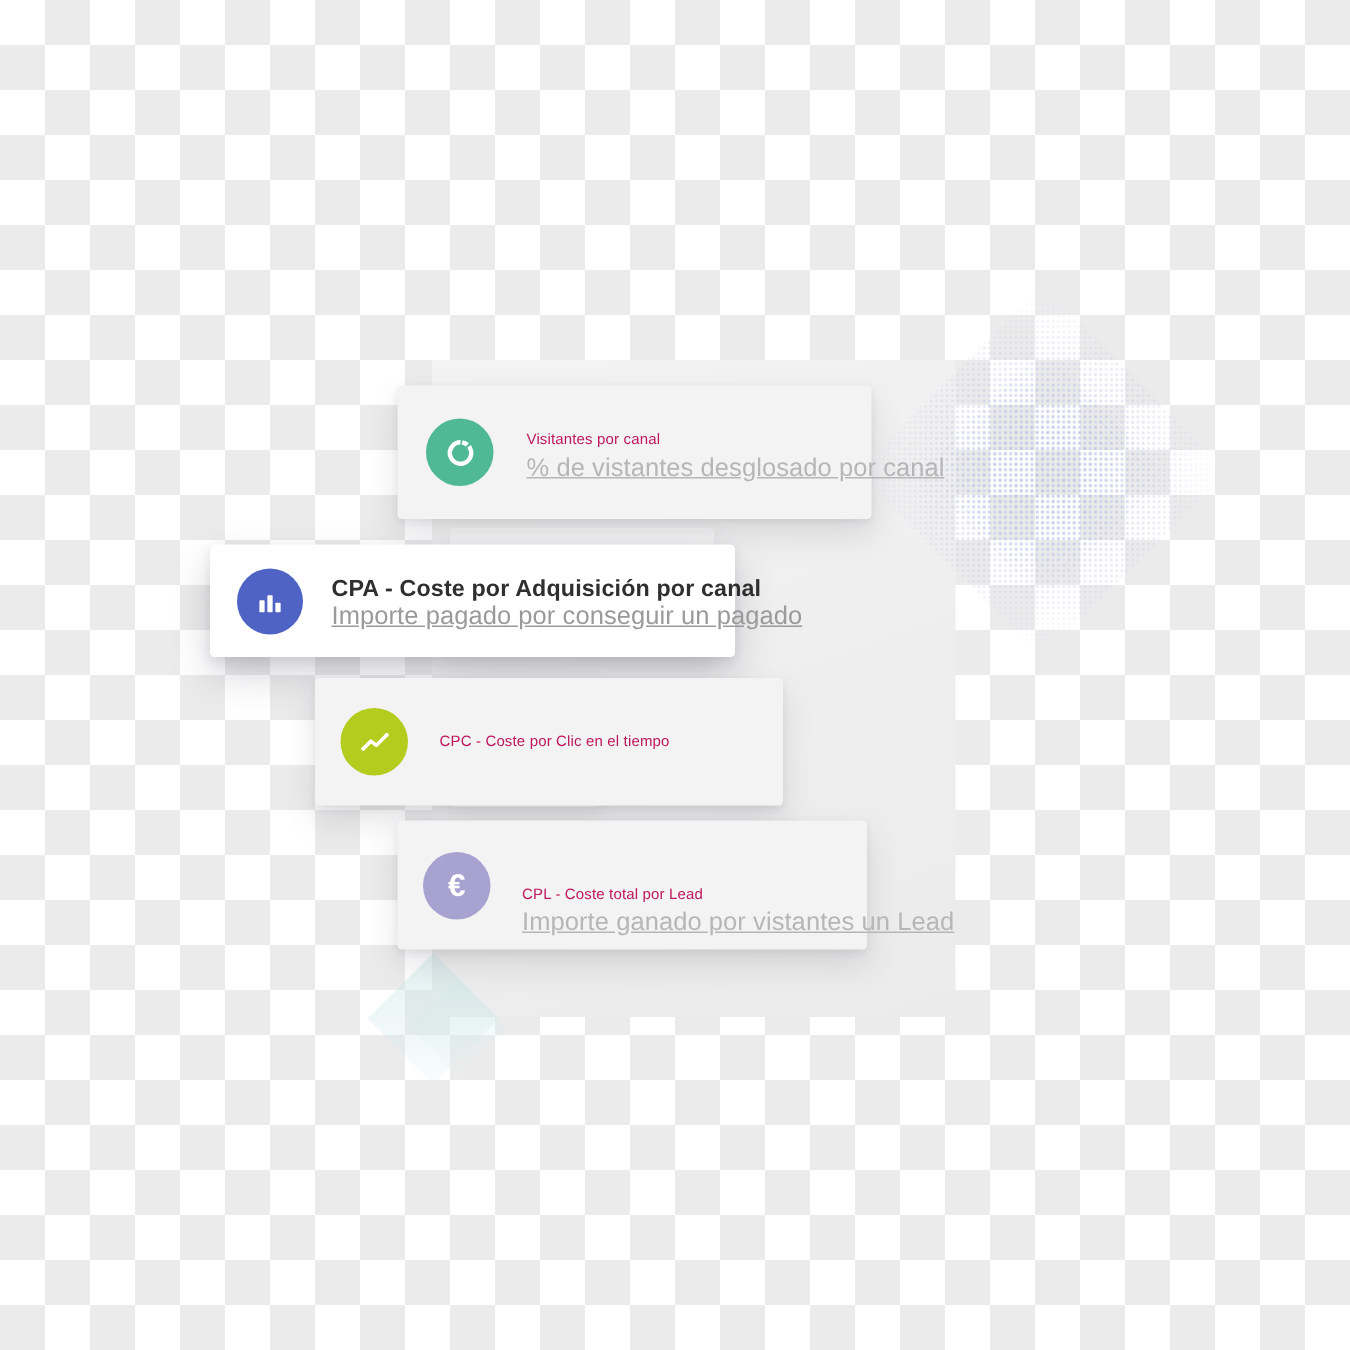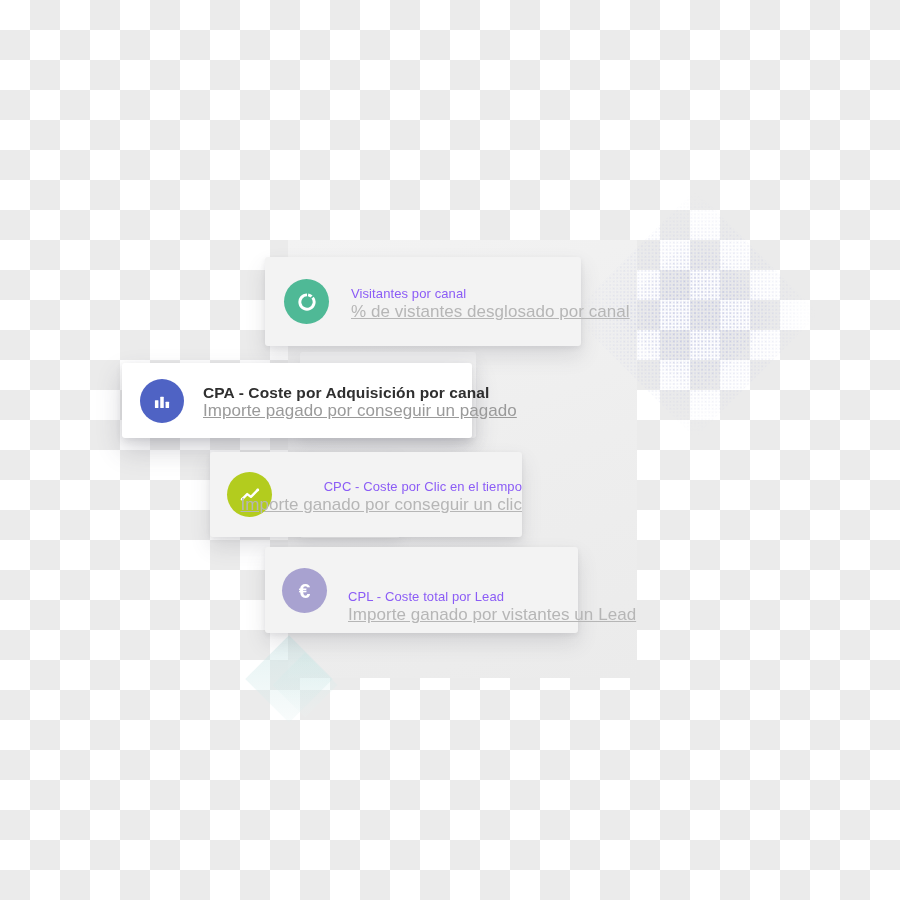--- a/index.html
+++ b/index.html
@@ -108,22 +108,22 @@
     justify-content: center;
     color: #ffffff;
   }
   .card-text {
     display: flex;
     flex-direction: column;
     justify-content: center;
     min-width: 0;
   }
   .card-title {
-    color: #8b5cf6;
-    font-size: 13px;
+    color: #be185d;
+    font-size: 10px;
     line-height: 20px;
     white-space: nowrap;
     letter-spacing: 0.1px;
   }
   .card-sub {
     color: #b6b6b6;
     font-size: 17px;
     line-height: 16px;
     white-space: nowrap;
     letter-spacing: 0.05px;
@@ -133,21 +133,21 @@
     color: #2f2f2f;
     font-weight: bold;
     font-size: 15.5px;
   }
   .card.active .card-sub {
     color: #9a9a9a;
   }
 
   
   #card-visitantes { left: 265px; top: 257px;  width: 316px; height: 89px;  padding-left: 19px; }
-  #card-cpa        { left: 122px; top: 363px;  width: 350px; height: 75px;  padding-left: 18px; }
+  #card-cpa        { left: 140px; top: 363px;  width: 350px; height: 75px;  padding-left: 18px; }
   #card-cpc        { left: 210px; top: 452px;  width: 312px; height: 85px;  padding-left: 17px; }
   #card-cpl        { left: 265px; top: 547px;  width: 313px; height: 86px;  padding-left: 17px; }
 
   #card-visitantes .card-icon { width: 45px; height: 45px; background: #4fb996; }
   #card-cpa        .card-icon { width: 44px; height: 44px; background: #4f63c4; }
   #card-cpc        .card-icon { width: 45px; height: 45px; background: #b3cc1e; }
   #card-cpl        .card-icon { width: 45px; height: 45px; background: #a8a2d0; }
 
   #card-visitantes .card-text { margin-left: 22px; }
   #card-cpa        .card-text { margin-left: 19px; }
@@ -207,21 +207,20 @@
   <div class="card" id="card-cpc">
     <div class="card-icon">
       <svg width="22" height="22" viewBox="0 0 24 24" aria-hidden="true">
         <polyline points="3.5,16.5 9,11 13,14 20.5,6.5" fill="none" stroke="#ffffff" stroke-width="2.6" stroke-linecap="round" stroke-linejoin="round"></polyline>
         <circle cx="3.5" cy="16.5" r="1.5" fill="#ffffff"></circle>
         <circle cx="20.5" cy="6.5" r="1.5" fill="#ffffff"></circle>
       </svg>
     </div>
     <div class="card-text">
       <div class="card-title">CPC - Coste por Clic en el tiempo</div>
-      <div class="card-sub">Importe ganado por conseguir un clic</div>
     </div>
   </div>
 
   <div class="card" id="card-cpl">
     <div class="card-icon">
       <span class="euro-glyph">€</span>
     </div>
     <div class="card-text">
       <div class="card-title">CPL - Coste total por Lead</div>
       <div class="card-sub">Importe ganado por vistantes un Lead</div>

